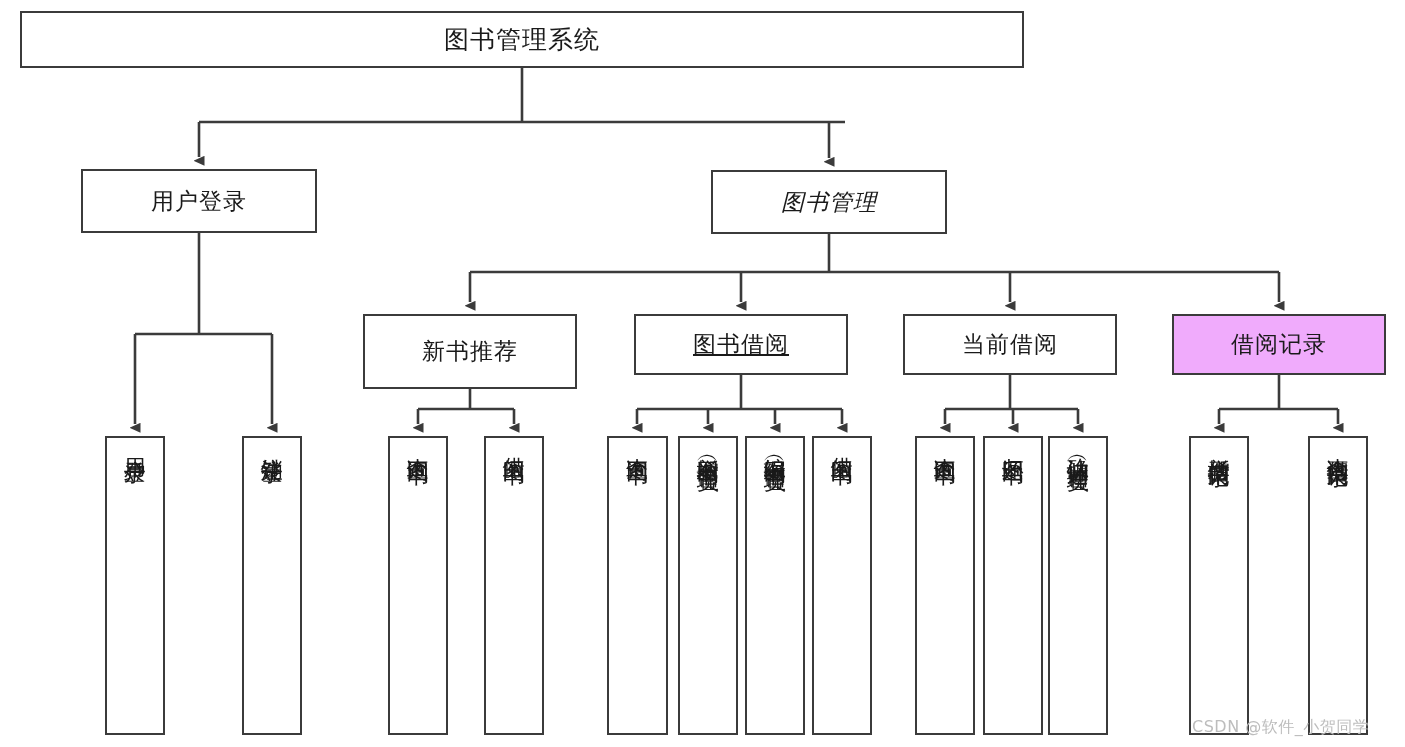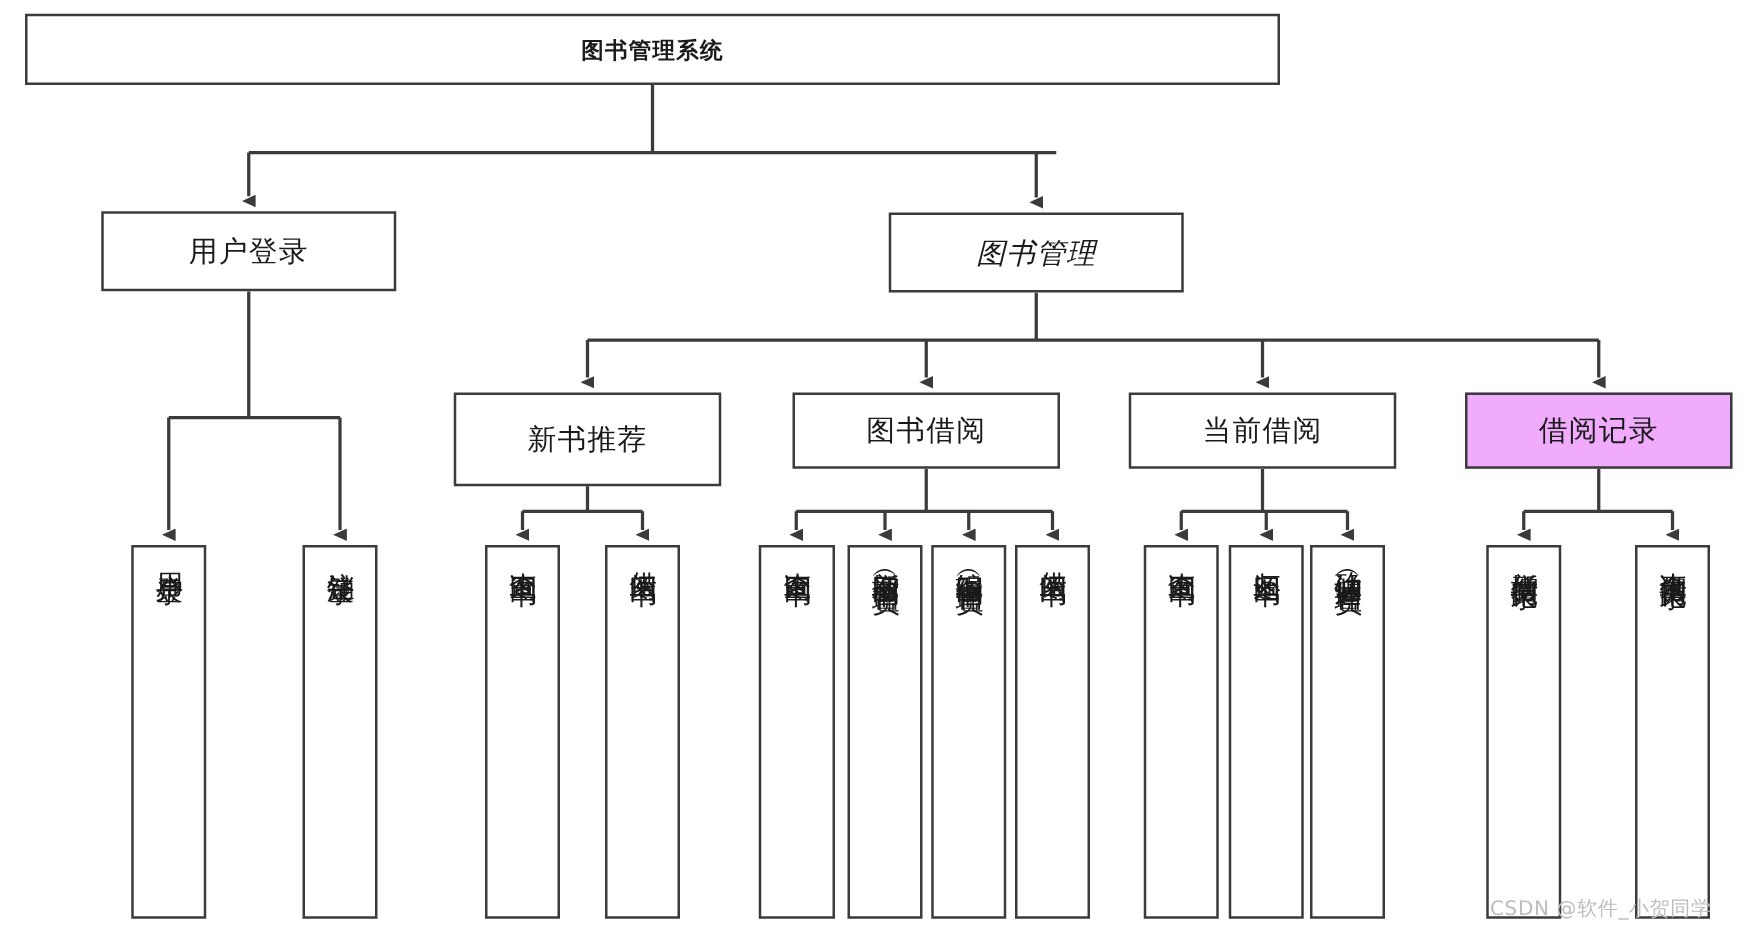--- a/index.html
+++ b/index.html
@@ -53,22 +53,21 @@
     text-orientation: upright;
     line-height: 1.06;
     letter-spacing: 2px;
     white-space: nowrap;
   }
   .node.v.anchor-top .vtext {
     
     margin-top: 0px;
   }
   .node.title {
-    font-size: 18px;
-    font-weight: bold;
+    font-size: 25px;
   }
   .watermark {
     position: absolute;
     color: #bdbdbd;
     font-size: 16px;
     white-space: nowrap;
     letter-spacing: 0.5px;
   }
 </style>
 </head>
@@ -133,21 +132,21 @@
   <div class="node h" style="left: 81px; top: 169px; width: 236px; height: 64px; border-color: rgb(59, 59, 59); background: rgb(255, 255, 255); color: rgb(26, 26, 26);">
     <span>用户登录</span>
   </div>
   <div class="node h" style="left: 711px; top: 170px; width: 236px; height: 64px; border-color: rgb(59, 59, 59); background: rgb(255, 255, 255); color: rgb(26, 26, 26); font-style: italic;">
     <span>图书管理</span>
   </div>
 
   <div class="node h" style="left: 363px; top: 314px; width: 214px; height: 75px; border-color: rgb(59, 59, 59); background: rgb(255, 255, 255); color: rgb(26, 26, 26);">
     <span>新书推荐</span>
   </div>
-  <div class="node h" style="left: 634px; top: 314px; width: 214px; height: 61px; border-color: rgb(59, 59, 59); background: rgb(255, 255, 255); color: rgb(26, 26, 26);">
+  <div class="node h" style="left: 634px; top: 314px; width: 214px; height: 61px; border-color: rgb(59, 59, 59); background: rgb(255, 255, 255); color: rgb(26, 26, 26); text-decoration: underline;">
     <span>图书借阅</span>
   </div>
   <div class="node h" style="left: 903px; top: 314px; width: 214px; height: 61px; border-color: rgb(59, 59, 59); background: rgb(255, 255, 255); color: rgb(26, 26, 26);">
     <span>当前借阅</span>
   </div>
   <div class="node h" style="left: 1172px; top: 314px; width: 214px; height: 61px; border-color: rgb(59, 59, 59); background: #f0abfc; color: rgb(26, 26, 26);">
     <span>借阅记录</span>
   </div>
 
   <div class="node v" style="left: 105px; top: 436px; width: 60px; height: 299px; border-color: rgb(59, 59, 59); background: rgb(255, 255, 255); color: rgb(26, 26, 26);">

